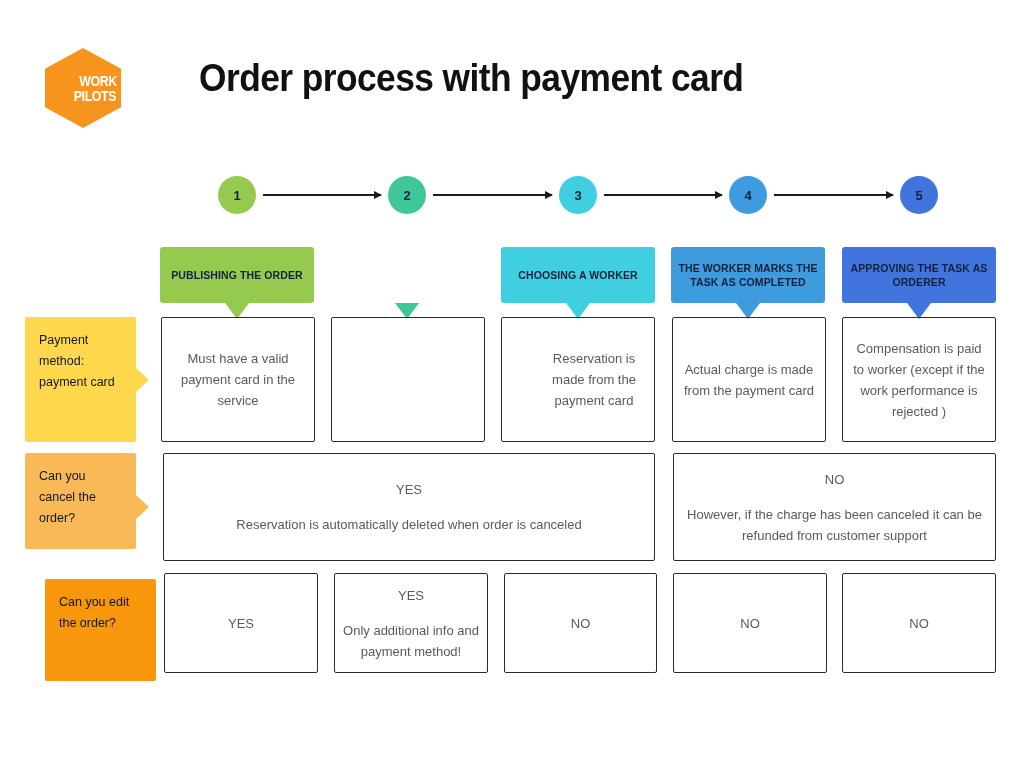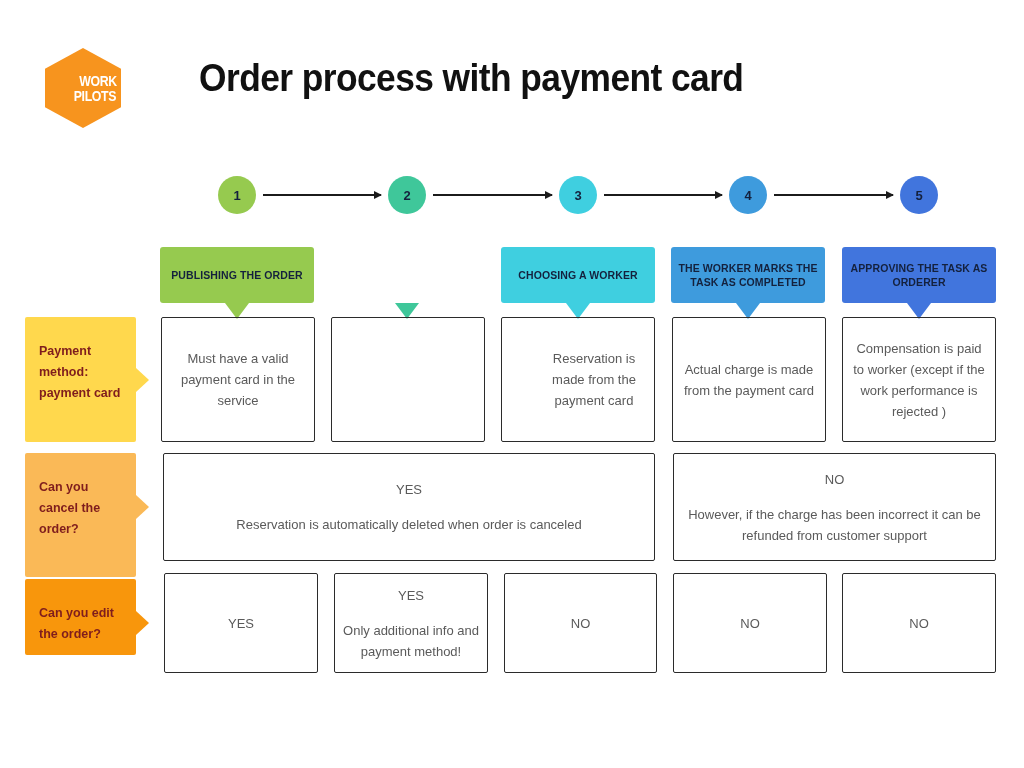--- a/index.html
+++ b/index.html
@@ -124,24 +124,24 @@
     border-top-style: solid;
   }
 
   
   .rowlabel {
     position: absolute;
     left: 25px;
     width: 111px;
     border-radius: 2px;
     box-sizing: border-box;
-    padding: 24px 14px 0 14px;
-    color: #7f1d1d;
+    padding: 13px 14px 0 14px;
+    color: #0f172a;
     font-size: 12.5px;
-    font-weight: bold;
+    font-weight: normal;
     line-height: 21px;
   }
   .rowlabel-tail {
     position: absolute;
     left: 136px;
     width: 0; height: 0;
     border-top: 12px solid transparent;
     border-bottom: 12px solid transparent;
     border-left-width: 13px;
     border-left-style: solid;
@@ -232,31 +232,31 @@
     <div class="cell" style="left: 331px; top: 317px; width: 154px; height: 125px;"></div>
     <div class="cell" style="left: 501px; top: 317px; width: 154px; height: 125px; padding-left: 40px;">
       <p class="sub">Reservation is made from the payment card</p>
     </div>
     <div class="cell" style="left: 672px; top: 317px; width: 154px; height: 125px;">
       <p class="sub">Actual charge is made from the payment card</p>
     </div>
     <div class="cell" style="left: 842px; top: 317px; width: 154px; height: 125px;">
       <p class="sub">Compensation is paid to worker (except if the work performance is rejected )</p>
     </div>
-    <div class="rowlabel" style="top: 453px; height: 124px; background: rgb(250, 185, 87);"><span>Can you cancel the order?</span></div>
+    <div class="rowlabel" style="top: 453px; height: 96px; background: rgb(250, 185, 87);"><span>Can you cancel the order?</span></div>
     <div class="rowlabel-tail" style="top: 495px; border-left-color: rgb(250, 185, 87);"></div>
     <div class="cell wide" style="left: 163px; top: 453px; width: 492px; height: 108px;">
       <p class="lead">YES</p>
       <p class="sub">Reservation is automatically deleted when order is canceled</p>
     </div>
     <div class="cell wide" style="left: 673px; top: 453px; width: 323px; height: 108px;">
       <p class="lead">NO</p>
-      <p class="sub">However, if the charge has been incorrect it can be refunded from customer support</p>
-    </div>
-    <div class="rowlabel" style="top: 579px; height: 76px; background: rgb(248, 150, 12);"><span>Can you edit the order?</span></div>
+      <p class="sub">However, if the charge has been canceled it can be refunded from customer support</p>
+    </div>
+    <div class="rowlabel" style="top: 579px; height: 102px; background: rgb(248, 150, 12); margin-left: 20px;"><span>Can you edit the order?</span></div>
     <div class="rowlabel-tail" style="top: 611px; border-left-color: rgb(248, 150, 12);"></div>
     <div class="cell" style="left: 164px; top: 573px; width: 154px; height: 100px;">
       <p class="lead" style="margin-bottom: 0px;">YES</p>
     </div>
     <div class="cell" style="left: 334px; top: 573px; width: 154px; height: 100px;">
       <p class="lead">YES</p>
       <p class="sub">Only additional info and payment method!</p>
     </div>
     <div class="cell" style="left: 504px; top: 573px; width: 153px; height: 100px;">
       <p class="lead" style="margin-bottom: 0px;">NO</p>

